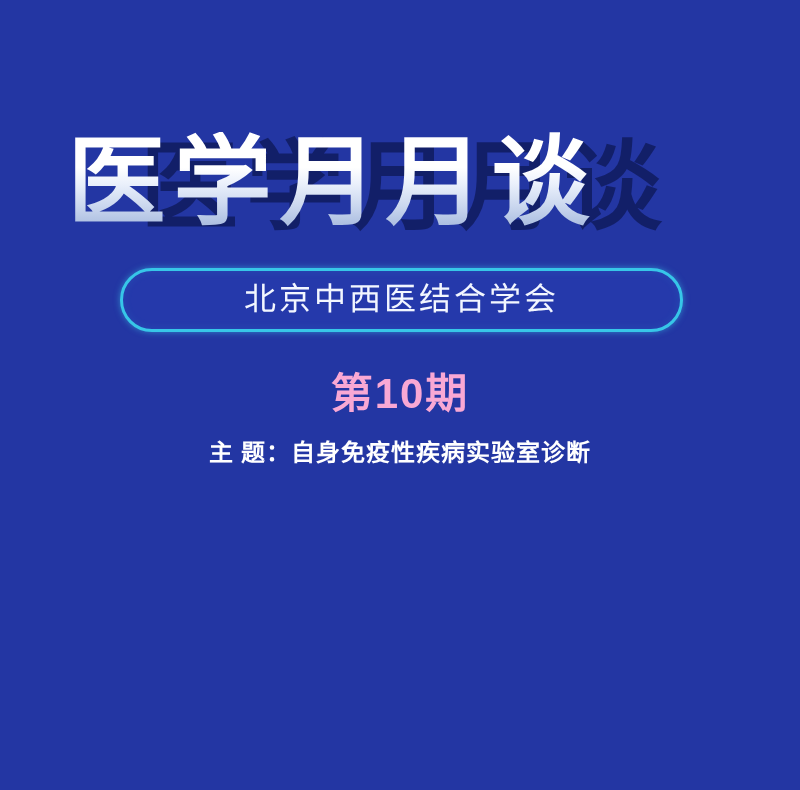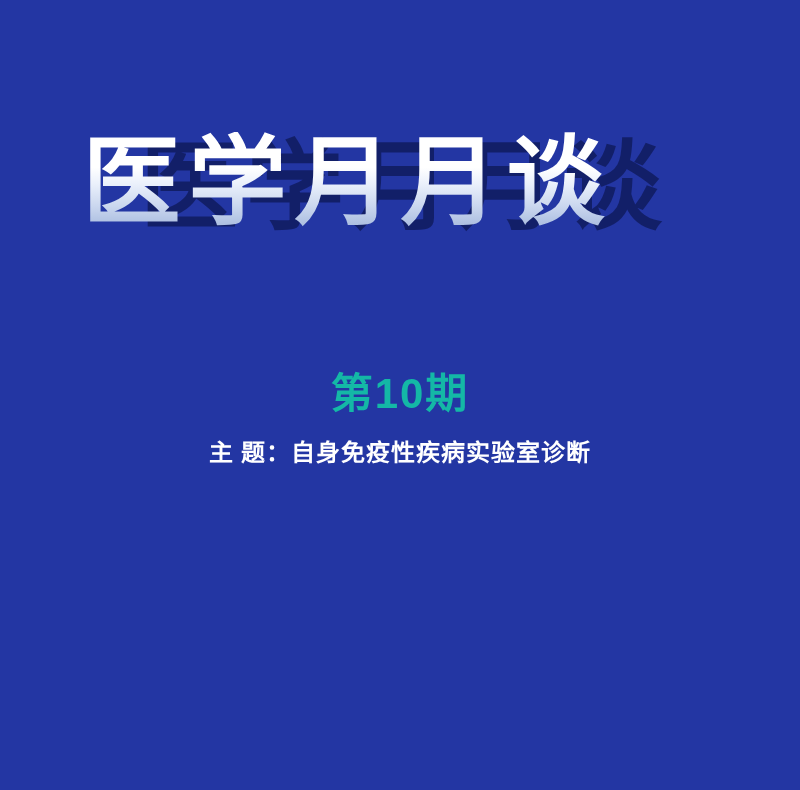--- a/index.html
+++ b/index.html
@@ -25,21 +25,20 @@
   }
 
   
   .title-wrap {
     position: absolute;
     left: 0;
     top: 132px;
     width: 665px;
     text-align: center;
     line-height: 1;
-    padding-left: 15px;
   }
 
   .title-shadow,
   .title-main {
     display: block;
     font-family: "Liberation Serif", "DejaVu Serif", serif;
     font-weight: 700;
     font-size: 98px;
     letter-spacing: 8px;
     white-space: nowrap;
@@ -105,21 +104,21 @@
   .issue {
     position: absolute;
     left: 0;
     top: 373px;
     width: 800px;
     text-align: center;
     font-family: "Liberation Sans", "DejaVu Sans", sans-serif;
     font-weight: 700;
     font-size: 42px;
     letter-spacing: 2px;
-    color: #14b8a6;
+    color: #f9a8d4;
     line-height: 1;
     white-space: nowrap;
   }
 
   
   .topic {
     position: absolute;
     left: 0;
     top: 440px;
     width: 800px;
@@ -136,18 +135,21 @@
 </head>
 <body>
 
 <div class="poster">
 
   <div class="title-wrap">
     <span class="title-shadow">医学月月谈</span>
     <span class="title-main">医学月月谈</span>
   </div>
 
+  <div class="capsule">
+    <span class="capsule-text">北京中西医结合学会</span>
+  </div>
 
   <div class="issue">第10期</div>
 
   <div class="topic">主 题：自身免疫性疾病实验室诊断</div>
 
 </div>
 
 </body></html>

